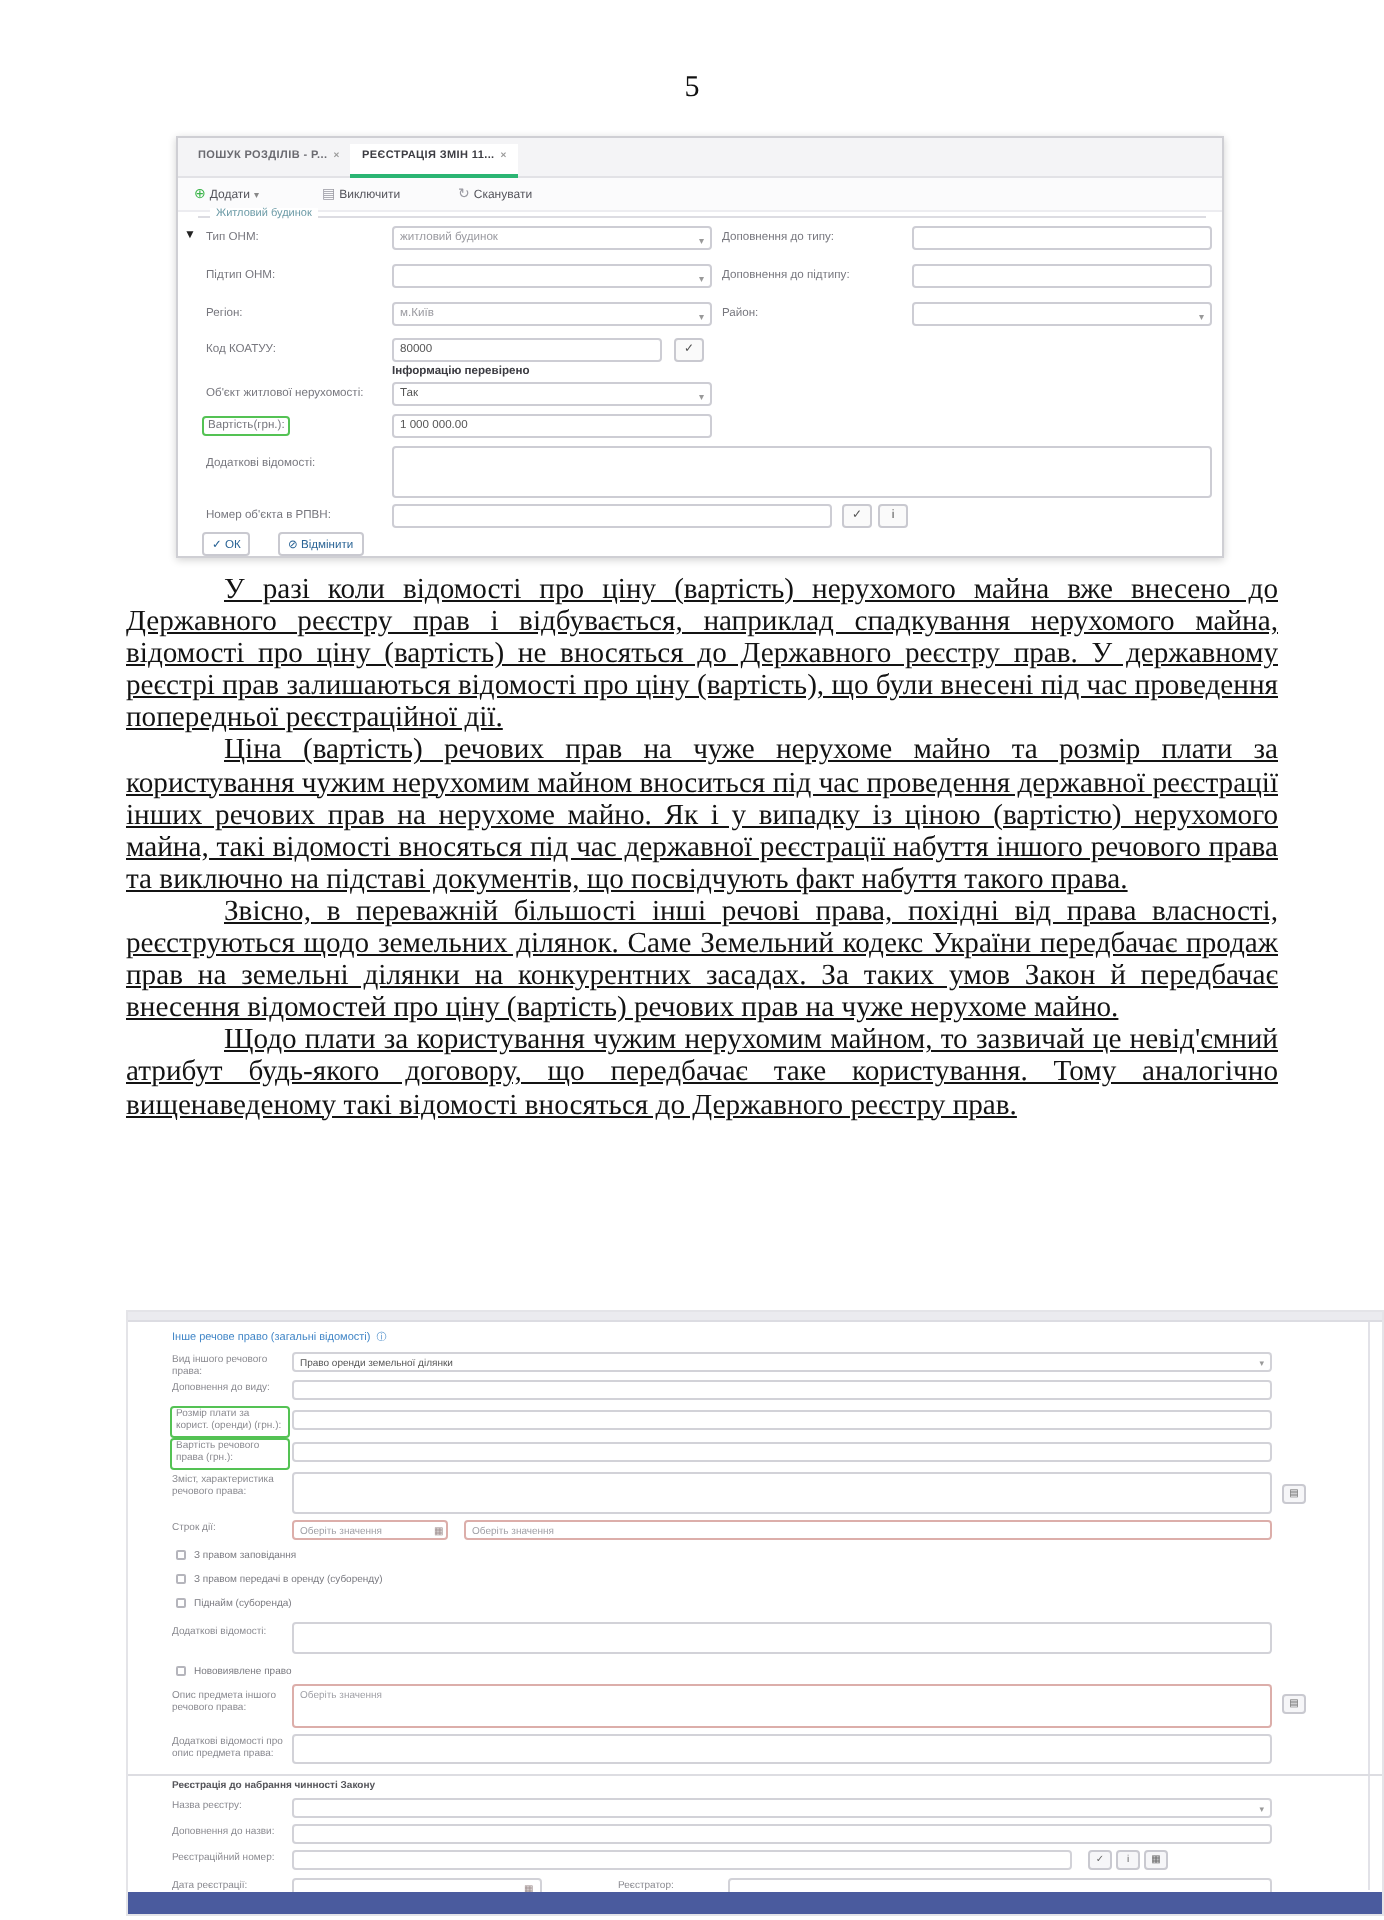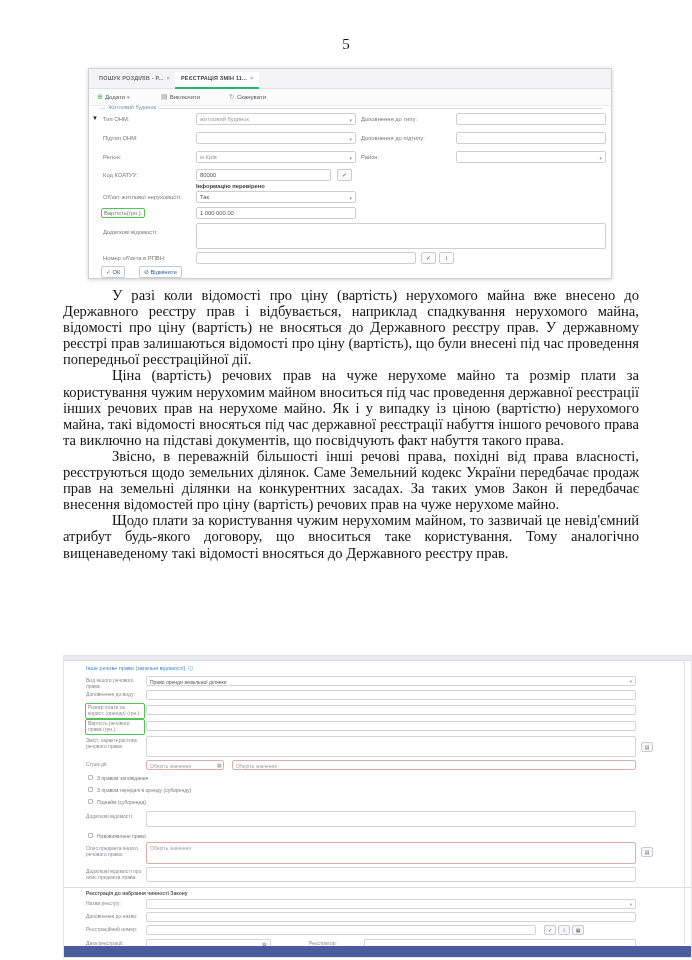--- a/index.html
+++ b/index.html
@@ -11,21 +11,21 @@
   
   #page-number {
     position:absolute; top:36px; left:0; width:100%; text-align:center;
     font-family:"Liberation Serif", serif; font-size:15px; color:#111;
   }
   #doc-text {
     position:absolute; left:63px; top:287px; width:576px;
     font-family:"Liberation Serif", serif; font-size:14.6px; line-height:16.1px;
     color:#131313; text-align:justify;
   }
-  #doc-text p { text-indent:49px; }
+  #doc-text p { text-indent:49px;text-decoration:underline; }
   
   #shot1 {
     position:absolute; left:88px; top:68px; width:524px; height:211px;
     background:#ffffff; border:1px solid #cfcfd4; box-shadow:0 1px 4px rgba(0,0,0,.18);
     font-family:"Liberation Sans", sans-serif;
   }
   .s1-tabs { position:absolute; left:0; top:0; width:100%; height:20px; background:#f4f4f6; border-bottom:1px solid #e2e2e6; }
   .s1-tab { position:absolute; top:3px; height:17px; padding:3px 6px 0 6px; font-size:5.5px; font-weight:bold; letter-spacing:.2px; color:#6a6a70; white-space:nowrap; }
   .s1-tab .close { font-size:5px; color:#999; margin-left:3px; vertical-align:top; }
   .s1-tab.active { background:#fff; color:#3c3c42; border-bottom:2px solid #2bb573; }
@@ -174,21 +174,21 @@
     </div>
     <div class="s1-footer-btn" style="left:50px; top:197px;">
       <span>⊘</span> <span>Відмінити</span>
     </div>
   </div>
 
   <div id="doc-text">
     <p>У разі коли відомості про ціну (вартість) нерухомого майна вже внесено до Державного реєстру прав і відбувається, наприклад спадкування нерухомого майна, відомості про ціну (вартість) не вносяться до Державного реєстру прав. У державному реєстрі прав залишаються відомості про ціну (вартість), що були внесені під час проведення попередньої реєстраційної дії.</p>
     <p>Ціна (вартість) речових прав на чуже нерухоме майно та розмір плати за користування чужим нерухомим майном вноситься під час проведення державної реєстрації інших речових прав на нерухоме майно. Як і у випадку із ціною (вартістю) нерухомого майна, такі відомості вносяться під час державної реєстрації набуття іншого речового права та виключно на підставі документів, що посвідчують факт набуття такого права.</p>
     <p>Звісно, в переважній більшості інші речові права, похідні від права власності, реєструються щодо земельних ділянок. Саме Земельний кодекс України передбачає продаж прав на земельні ділянки на конкурентних засадах. За таких умов Закон й передбачає внесення відомостей про ціну (вартість) речових прав на чуже нерухоме майно.</p>
-    <p>Щодо плати за користування чужим нерухомим майном, то зазвичай це невід'ємний атрибут будь-якого договору, що вноситься таке користування. Тому аналогічно вищенаведеному такі відомості вносяться до Державного реєстру прав.</p>
+    <p>Щодо плати за користування чужим нерухомим майном, то зазвичай це невід'ємний атрибут будь-якого договору, що передбачає таке користування. Тому аналогічно вищенаведеному такі відомості вносяться до Державного реєстру прав.</p>
   </div>
 
   <div id="shot2">
     <div class="s2-topstrip"></div>
     <div class="s2-vline"></div>
 
     <div class="s2-link">
       <span>Інше речове право (загальні відомості)</span><span class="ic">ⓘ</span>
     </div>
 

